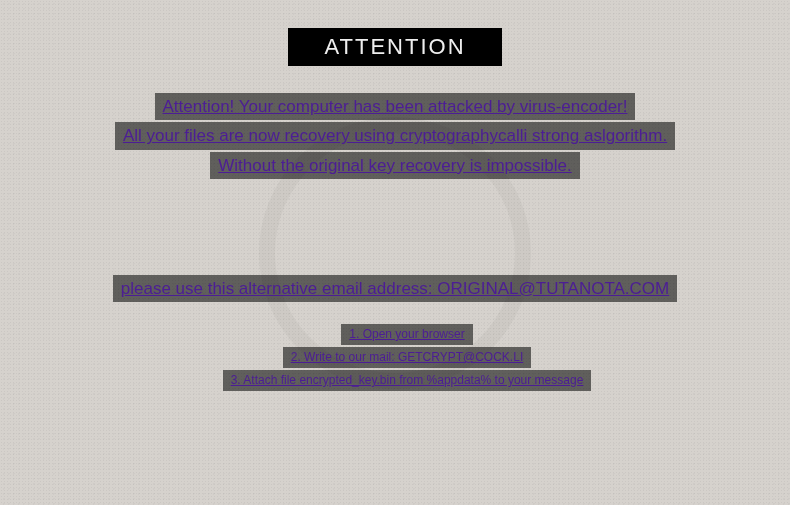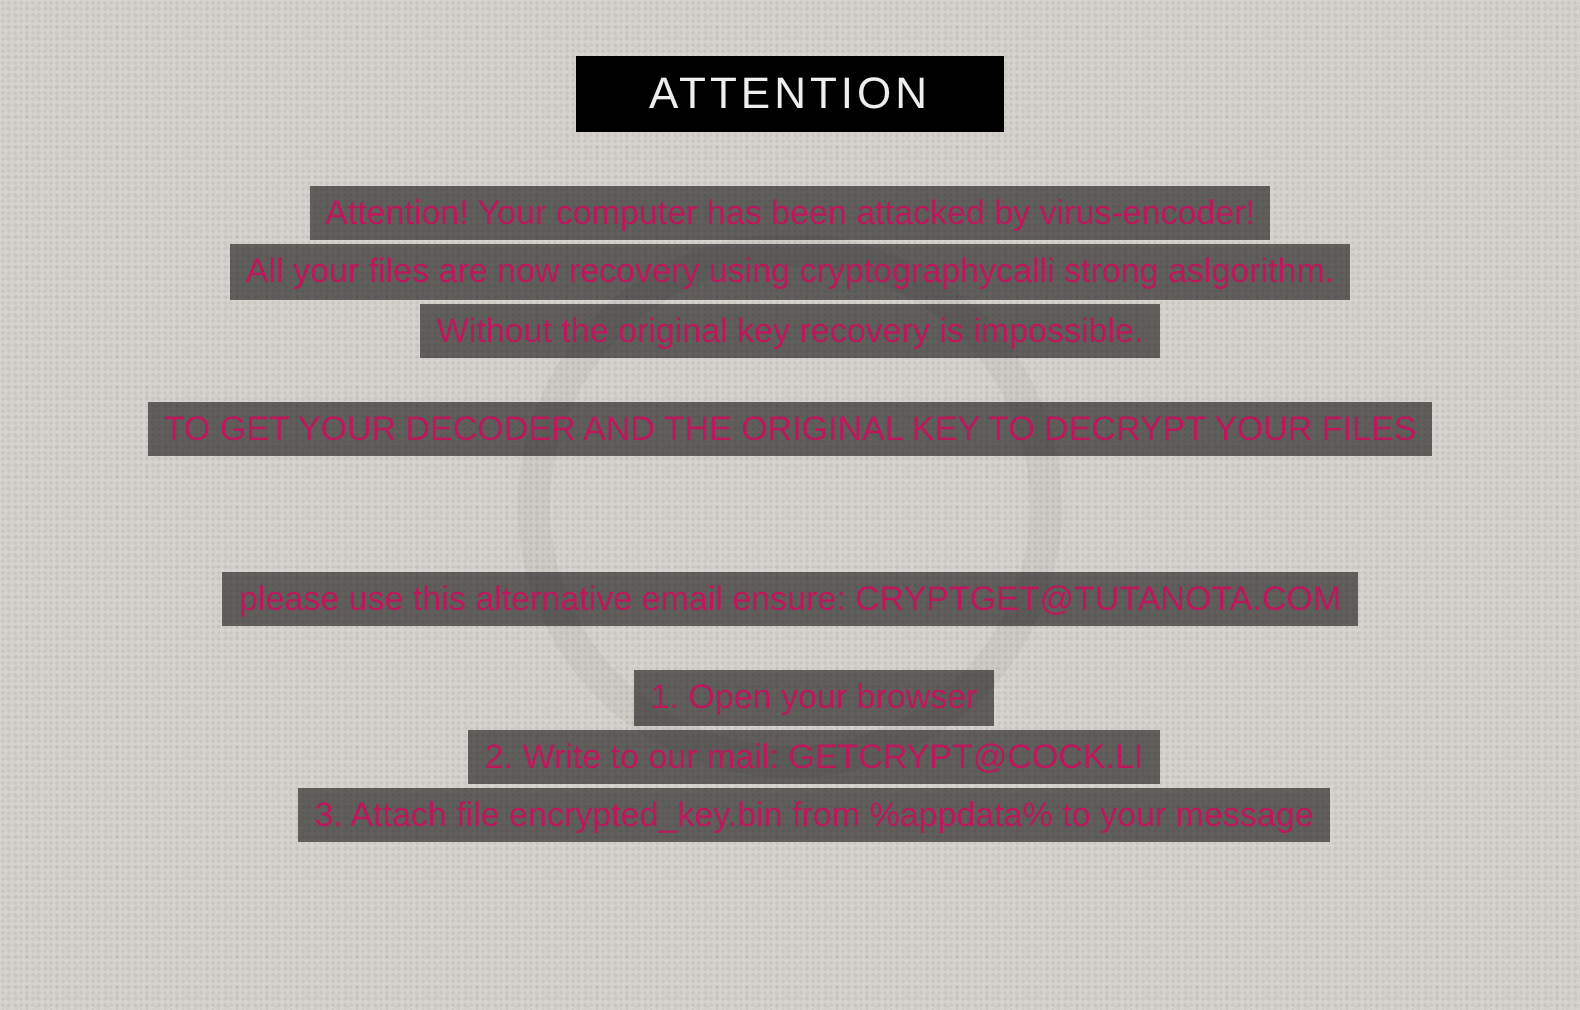--- a/index.html
+++ b/index.html
@@ -45,53 +45,54 @@
   padding:6px 36px;
   margin-bottom:26px;
 }
 .block{
   text-align:center;
   margin-bottom:20px;
 }
 .line{
   display:inline-block;
   background:rgba(0,0,0,0.55);
-  color:#be185d;
+  color:#4c1d95;
   font-size:17px;
   padding:3px 8px;
   margin:1px 0;
   line-height:1.25;
+  text-decoration:underline;
 }
-.block.small .line{font-size:17px;margin-left:24px;}
+.block.small .line{font-size:12px;margin-left:24px;}
 </style>
 </head>
 <body>
 
 <div class="watermark">
   <div class="circle"></div>
 </div>
 <div class="noise"></div>
 
 <div class="content">
   <div class="title">ATTENTION</div>
 
   <div class="block">
     <span class="line">Attention! Your computer has been attacked by virus-encoder!</span><br>
     <span class="line">All your files are now recovery using cryptographycalli strong aslgorithm.</span><br>
     <span class="line">Without the original key recovery is impossible.</span>
   </div>
 
   <div class="block">
-    <span class="line">TO GET YOUR DECODER AND THE ORIGINAL KEY TO DECRYPT YOUR FILES</span><br>
+    <br>
     <br>
   </div>
 
   <div class="block">
     <br>
-    <span class="line">please use this alternative email ensure: CRYPTGET@TUTANOTA.COM</span>
+    <span class="line">please use this alternative email address: ORIGINAL@TUTANOTA.COM</span>
   </div>
 
   <div class="block small">
     <span class="line">1. Open your browser</span><br>
     <span class="line">2. Write to our mail: GETCRYPT@COCK.LI</span><br>
     <span class="line">3. Attach file encrypted_key.bin from %appdata% to your message</span>
   </div>
 </div>
 
 </body></html>

